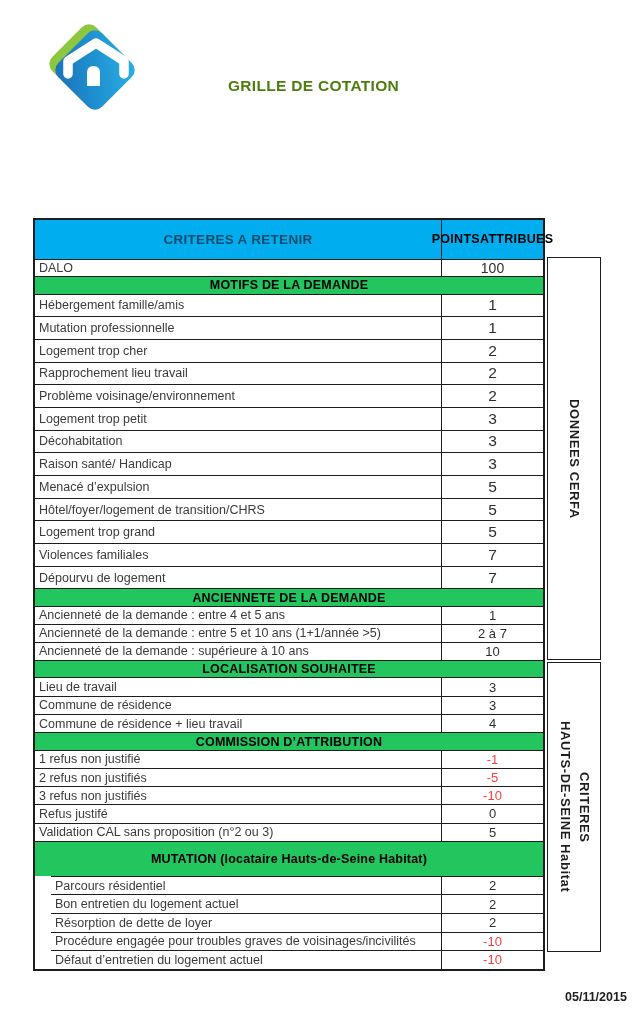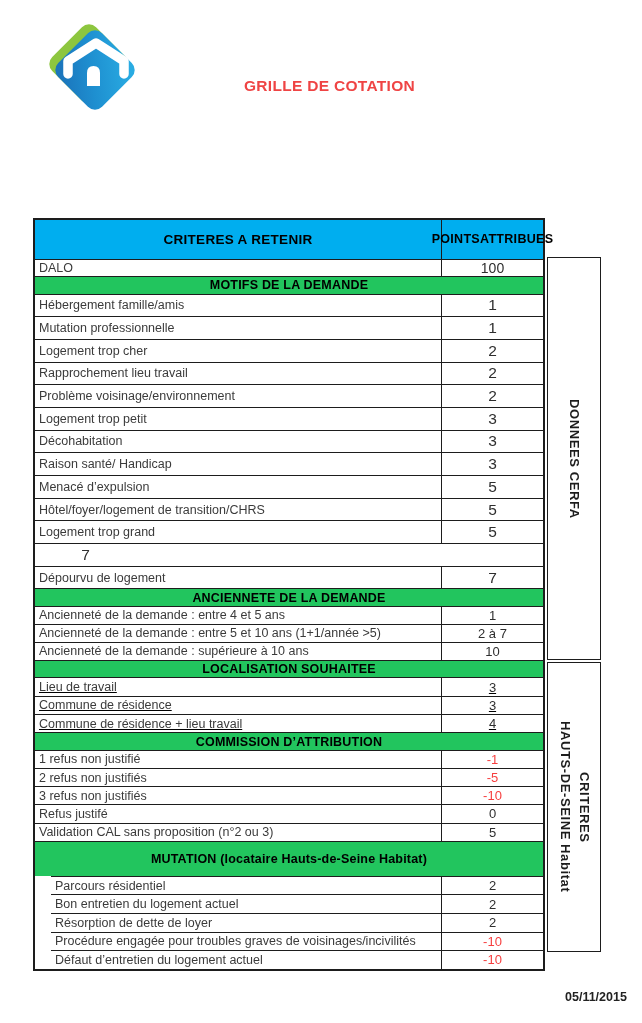--- a/index.html
+++ b/index.html
@@ -3,22 +3,22 @@
 <meta charset="utf-8">
 <style>
   * { margin:0; padding:0; box-sizing:border-box; }
   html,body { background:#ffffff; }
   .page {
     position:relative; width:642px; height:1023px; background:#ffffff;
     font-family:"Liberation Sans", sans-serif; overflow:hidden;
   }
   .logo { position:absolute; left:20px; top:10px; width:155px; height:145px; }
   .doc-title {
-    position:absolute; left:244px; top:77px; font-size:15.5px; font-weight:bold;
-    color:#ef4444; letter-spacing:.3px;
+    position:absolute; left:228px; top:77px; font-size:15.5px; font-weight:bold;
+    color:#4d7c0f; letter-spacing:.3px;
   }
   
   .grid {
     position:absolute; left:33px; top:218px; width:512px;
     border:2px solid #1d1d1d; background:#fff;
   }
   .row { display:flex; border-top:1.6px solid #1d1d1d; }
   .row:first-child { border-top:none; }
   .c-label {
     flex:1; display:flex; align-items:center; padding-left:4px;
@@ -26,37 +26,37 @@
     white-space:nowrap; overflow:hidden;
   }
   .c-val {
     width:101px; display:flex; align-items:center; justify-content:center;
     font-size:13px; color:#2e2e2e;
   }
   .c-val.neg { color:#f63e3e; }
   .r-head { background:#00AEEF; height:39px; }
   .r-head .c-label {
     justify-content:center; padding-left:0; font-weight:bold; font-size:13.5px;
-    color:#000000; letter-spacing:.3px;
+    color:#0c4a6e; letter-spacing:.3px;
   }
   .r-head .c-val {
     flex-direction:row; font-weight:bold; font-size:12.5px; color:#000;
     line-height:1.3; letter-spacing:.3px;
   }
   .r-pre { height:17px; }
   .r-pre .c-val { font-size:14px; }
   .r-bar {
     background:#22c55e; height:17.5px; align-items:center; justify-content:center;
     font-weight:bold; font-size:12.5px; color:#000; letter-spacing:.2px;
   }
   .r-bar.b4 { height:35px; }
   .r-s0 { height:22.7px; }
   .r-s0 .c-val { font-size:15.5px; }
   .r-s1 { height:18px; }
-  .r-s2 { height:18.3px;text-decoration:underline; }
+  .r-s2 { height:18.3px; }
   .r-s3 { height:18.2px; }
   .r-s4 { height:18.6px;margin-left:16px; }
   
   .side-box {
     position:absolute; left:547px; width:54px; border:1.6px solid #1d1d1d;
     display:flex; align-items:center; justify-content:center; background:#fff;
   }
   .side-box.one { top:257px; height:403px; }
   .side-box.two { top:662px; height:290px; }
   .vtext {
@@ -151,20 +151,21 @@
       </div>
       <div class="row r-s0">
         <div class="c-label">Hôtel/foyer/logement de transition/CHRS</div>
         <div class="c-val">5</div>
       </div>
       <div class="row r-s0">
         <div class="c-label">Logement trop grand</div>
         <div class="c-val">5</div>
       </div>
       <div class="row r-s0">
+        <div class="c-label">Violences familiales</div>
         <div class="c-val">7</div>
       </div>
       <div class="row r-s0">
         <div class="c-label">Dépourvu de logement</div>
         <div class="c-val">7</div>
       </div>
       <div class="row r-bar b1">ANCIENNETE DE LA DEMANDE</div>
       <div class="row r-s1">
         <div class="c-label">Ancienneté de la demande : entre 4 et 5 ans</div>
         <div class="c-val">1</div>

